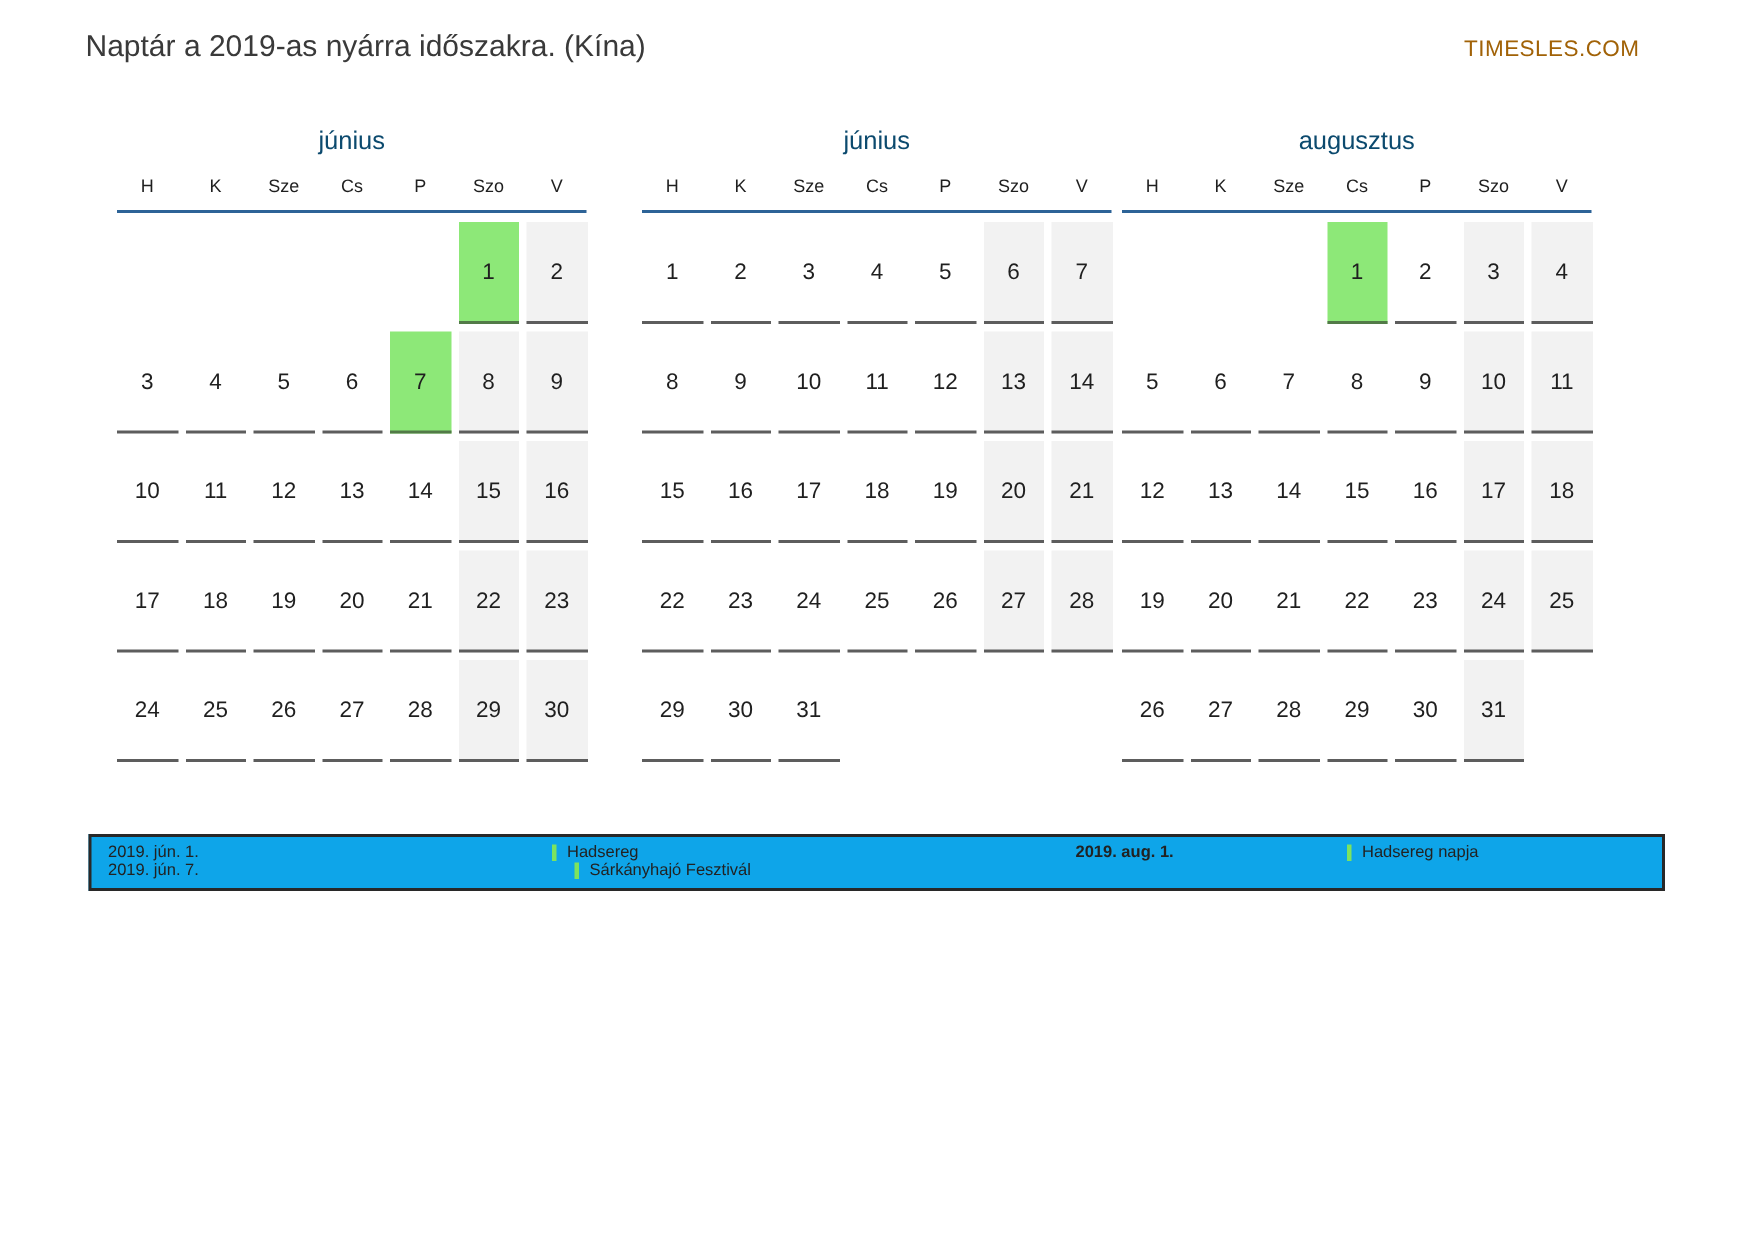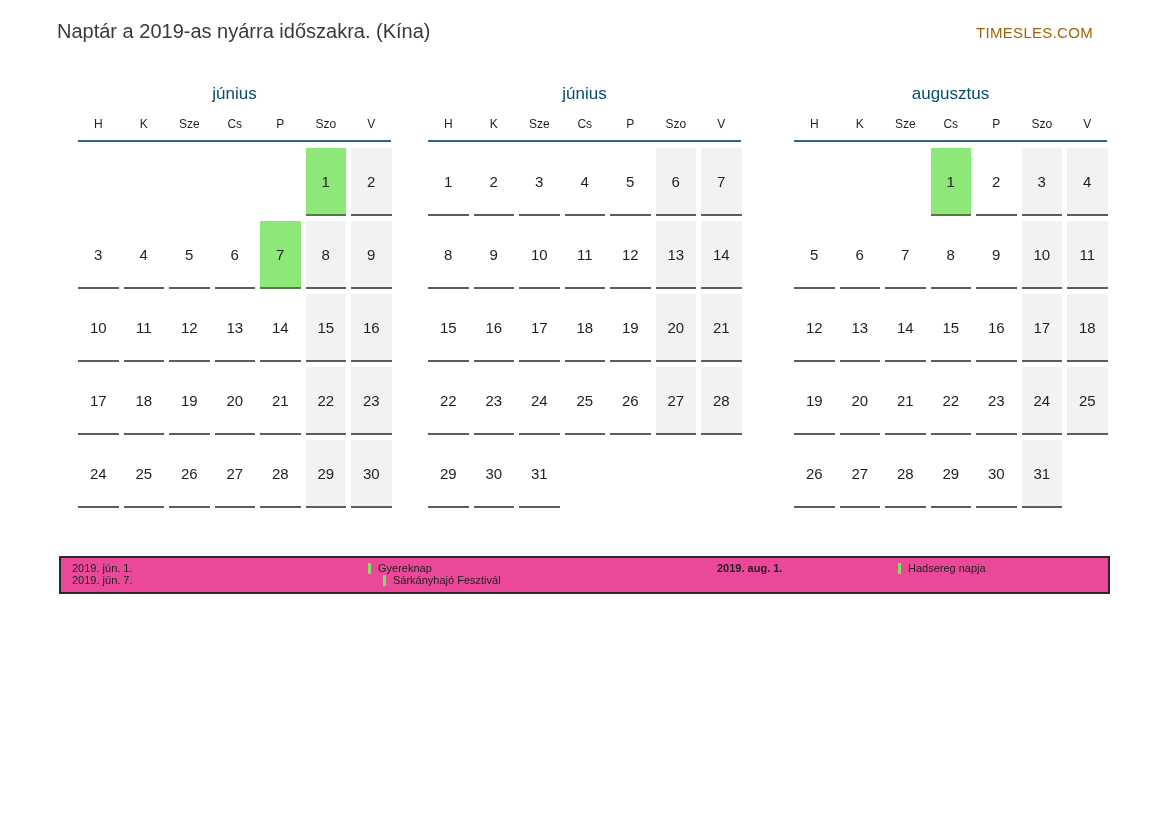--- a/index.html
+++ b/index.html
@@ -41,21 +41,21 @@
   }
   .cell {
     box-sizing:border-box; display:flex; align-items:center; justify-content:center;
     font-size:15px; color:#1f1f1f;
   }
   .cell.day { border-bottom:2px solid #5d5d5d; }
   .cell.weekend { background:#f2f2f2; }
   .cell.holiday { background:#8de878; border-bottom-color:#527a48; }
   .legend {
     position:absolute; left:59px; top:556px; width:1051px; height:38px;
-    border:2px solid #282828; box-sizing:border-box; background:#ec4899;
+    border:2px solid #282828; box-sizing:border-box; background:#0ea5e9;
   }
   .legend-date {
     position:absolute; font-size:11px; color:#222222; line-height:12px; white-space:nowrap;
   }
   .legend-event {
     position:absolute; display:flex; align-items:center; gap:7px;
     font-size:11px; color:#222222; line-height:12px; white-space:nowrap;
   }
   .legend-bar { width:3px; height:11px; background:#7de35f; flex:0 0 auto; }
 </style>
@@ -159,21 +159,21 @@
         <div class="cell day weekend">28</div>
         <div class="cell day">29</div>
         <div class="cell day">30</div>
         <div class="cell day">31</div>
         <div class="cell"></div>
         <div class="cell"></div>
         <div class="cell"></div>
         <div class="cell"></div>
       </div>
     </div>
-    <div class="month" style="left: 794px;">
+    <div class="month" style="left: 748px;">
       <div class="month-title">augusztus</div>
       <div class="weekday-row">
         <div class="weekday">H</div>
         <div class="weekday">K</div>
         <div class="weekday">Sze</div>
         <div class="weekday">Cs</div>
         <div class="weekday">P</div>
         <div class="weekday">Szo</div>
         <div class="weekday">V</div>
       </div>
@@ -215,21 +215,21 @@
         <div class="cell day weekend">31</div>
         <div class="cell"></div>
       </div>
     </div>
   </div>
 
 <div class="legend" id="legend-root">
     <div class="legend-date" style="left: 11px; top: 4px;">2019. jún. 1.</div>
     <div class="legend-event" style="left: 307px; top: 4px;">
       <span class="legend-bar"></span>
-      <span>Gyereknap</span>
+      <span>Hadsereg</span>
     </div>
     <div class="legend-date" style="left: 11px; top: 16px;">2019. jún. 7.</div>
     <div class="legend-event" style="left: 322px; top: 16px;">
       <span class="legend-bar"></span>
       <span>Sárkányhajó Fesztivál</span>
     </div>
     <div class="legend-date" style="left: 656px; top: 4px; font-weight: bold;">2019. aug. 1.</div>
     <div class="legend-event" style="left: 837px; top: 4px;">
       <span class="legend-bar"></span>
       <span>Hadsereg napja</span>

